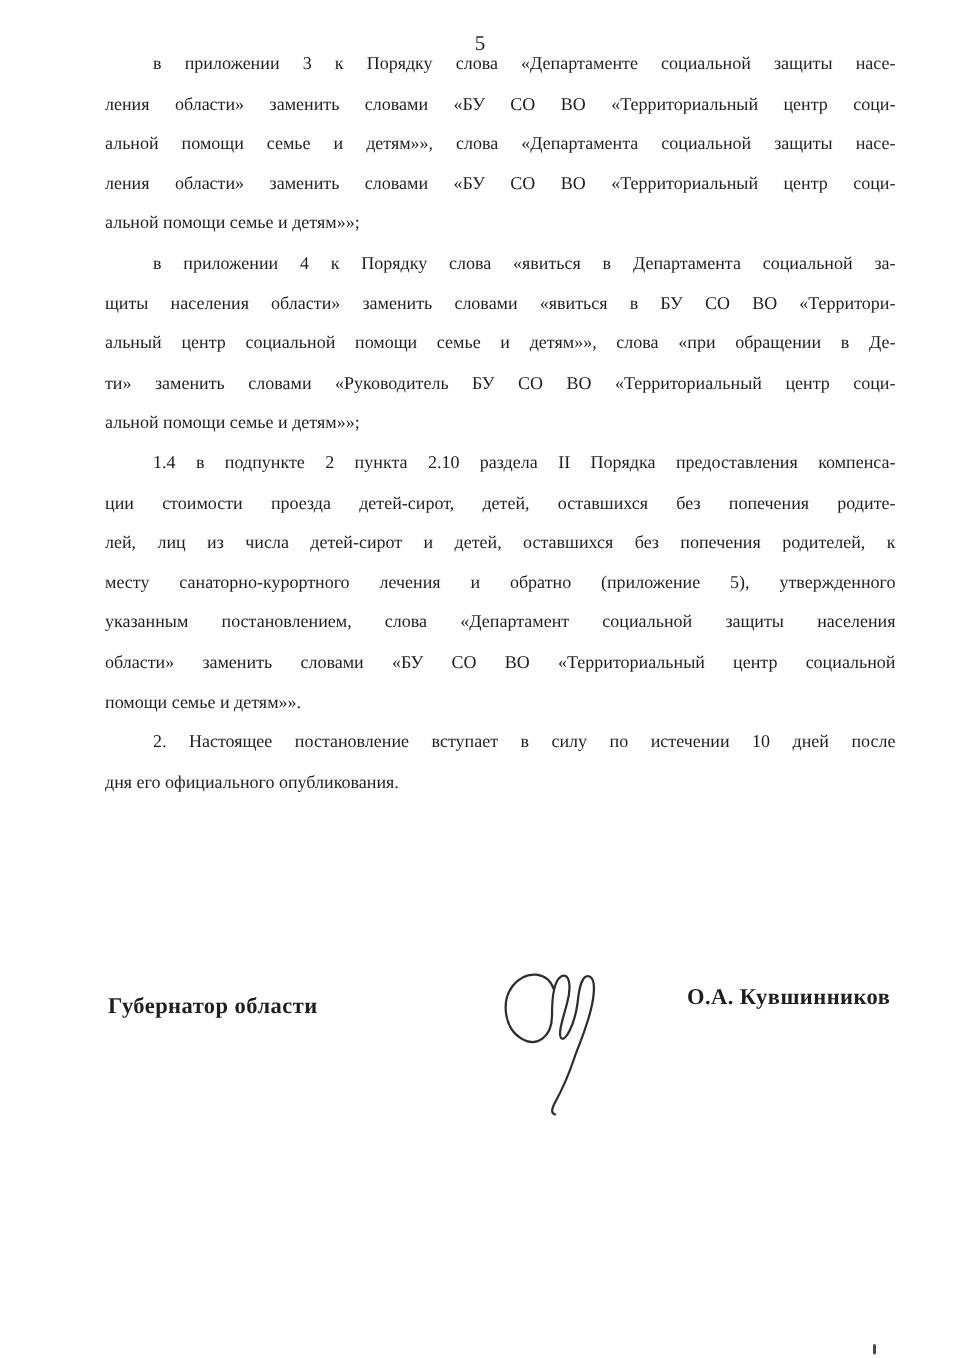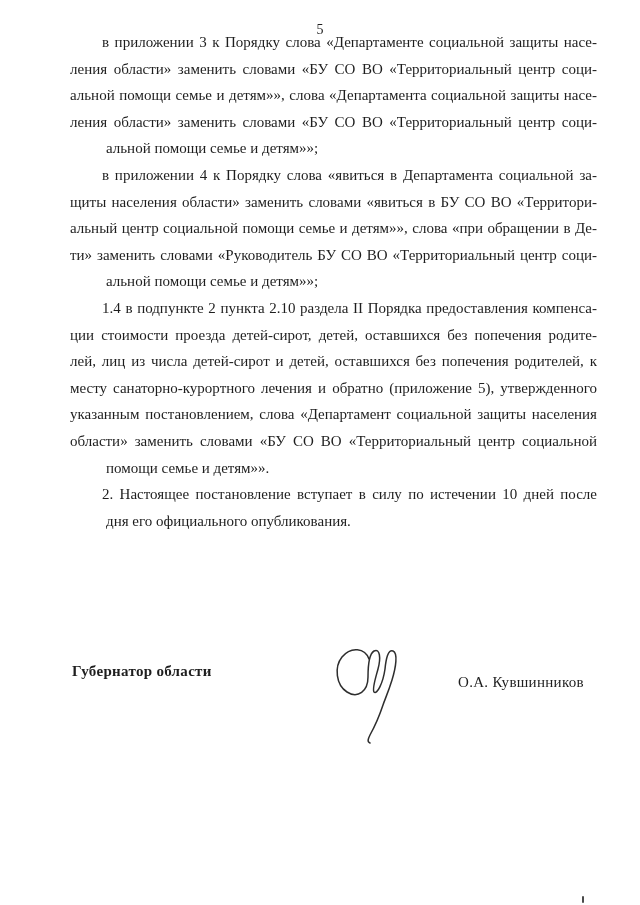--- a/index.html
+++ b/index.html
@@ -17,41 +17,41 @@
     text-align: center;
     font-size: 14px;
     line-height: 16px;
   }
   .doc-body {
     position: absolute;
     top: 29px; left: 70px; width: 527px;
   }
   .para { margin: 0; }
   .line {
-    font-size: 15px;
+    font-size: 12px;
     line-height: 26.6px;
     white-space: nowrap;
     text-align: justify;
     text-align-last: justify;
   }
   .line.first { text-indent: 32px; }
-  .line.last  { text-align-last: left; margin-left: 36px; }
+  .line.last  { text-align-last: left; }
   .sig-title {
     position: absolute;
     top: 661px; left: 72px;
     font-weight: bold;
     font-size: 15px;
     line-height: 20px;
     letter-spacing: 0.3px;
     text-align: center;
   }
   .sig-name {
     position: absolute;
-    top: 672px; left: 458px;
-    font-weight: normal;
+    top: 655px; left: 458px;
+    font-weight: bold;
     font-size: 15px;
     line-height: 20px;
     letter-spacing: 0.3px;
   }
   .sig-svg {
     position: absolute;
     top: 641px; left: 327px;
     width: 95px; height: 105px;
   }
   .artifact {

